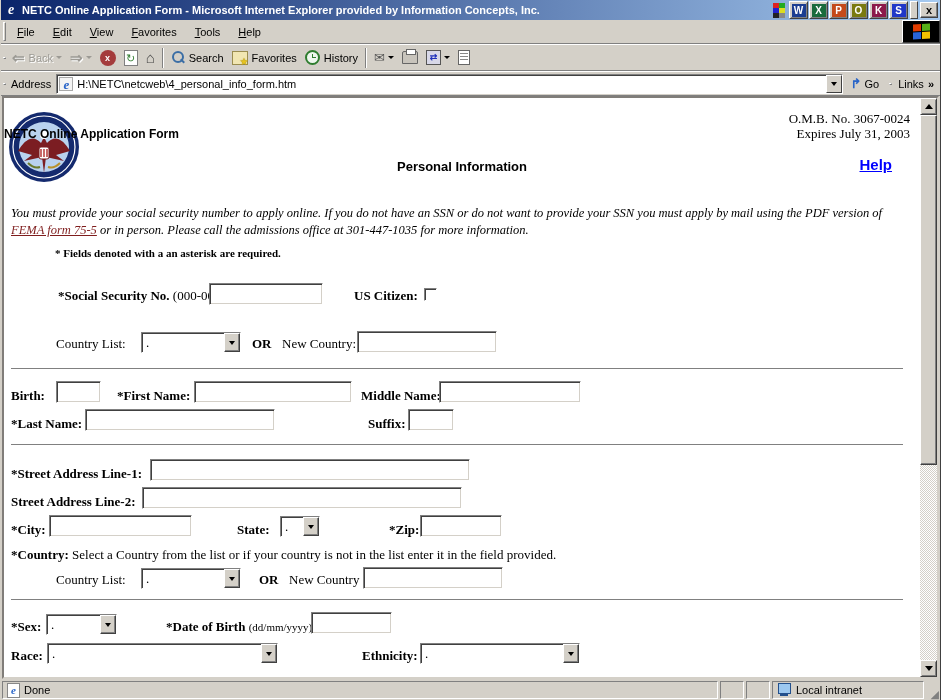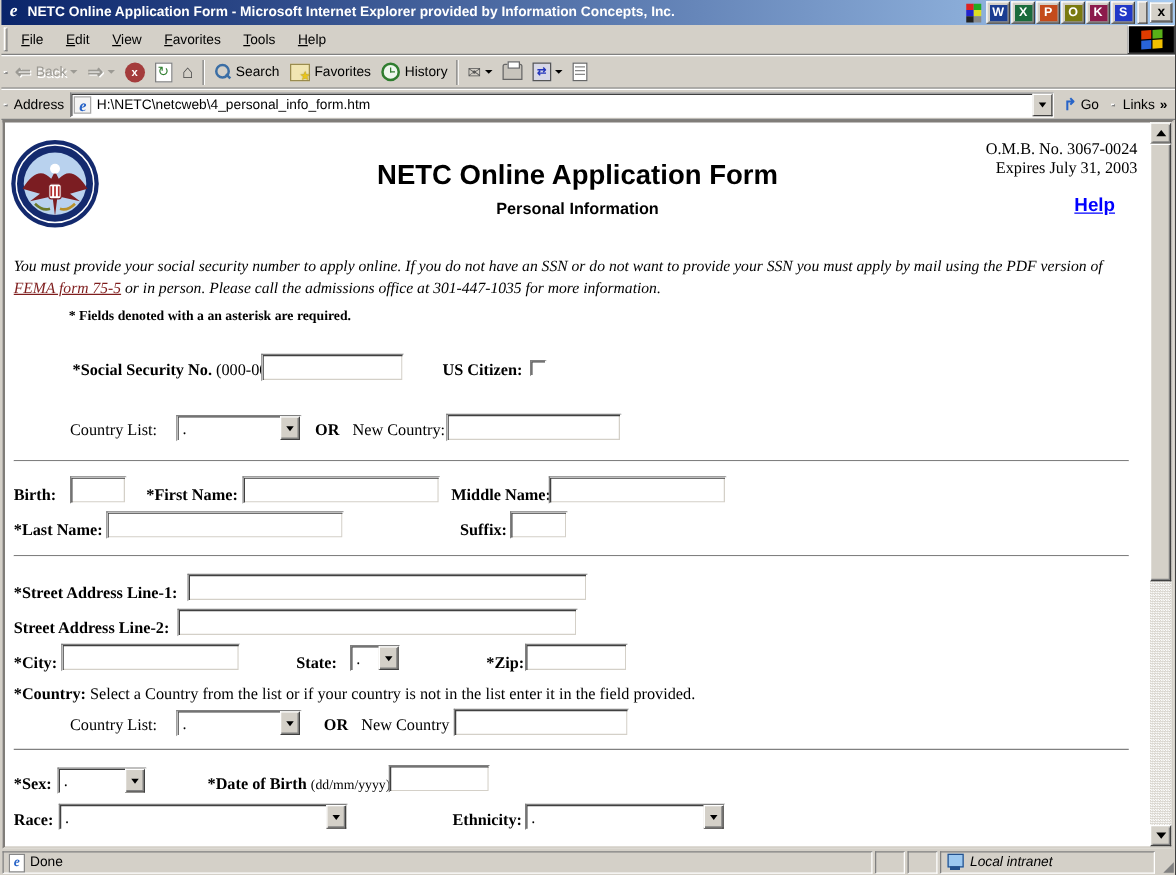--- a/index.html
+++ b/index.html
@@ -99,22 +99,22 @@
   .links-zone { display: flex; align-items: center; font-size: 11px; height: 22px; padding: 0 4px; flex: none; }
   .links-chev { font-weight: bold; font-size: 11px; margin-left: 4px; }
 
   
   .content-wrap { flex: 1; display: flex; margin: 0 1px; border: 2px inset #d4d0c8; background: #fff; min-height: 0; }
   .page-area { flex: 1; position: relative; overflow: hidden; font-family: "Liberation Serif", serif; color: #000; }
   .abs { position: absolute; }
 
   .seal { width: 72px; height: 72px; }
 
-  .page-title { width: 100%; text-align: center; font-family: "Liberation Sans", sans-serif;
-                font-weight: bold; font-size: 22px; }
+  .page-title { width: 100%; font-family: "Liberation Sans", sans-serif;
+                font-weight: bold; font-size: 12px; }
   .omb { text-align: right; font-size: 13px; line-height: 15px; }
   .page-subtitle { width: 100%; text-align: center; font-family: "Liberation Sans", sans-serif;
                    font-weight: bold; font-size: 13px; }
   .help-link { font-family: "Liberation Sans", sans-serif; font-weight: bold; font-size: 15px;
                color: #0000ff; text-decoration: underline; }
   .notice { font-style: italic; font-size: 12.5px; line-height: 17px; }
   .notice a { color: #7f1d1d; text-decoration: underline; font-style: italic; }
   .req-note { font-weight: bold; font-size: 11px; }
 
   .flabel { font-weight: bold; font-size: 13px; white-space: nowrap; }
@@ -147,21 +147,21 @@
   .sb-track { flex: 1; position: relative; }
   .sb-thumb { position: absolute; left: 0; top: 0; width: 17px; height: 350px; background: #d4d0c8;
               border: 1px solid; border-color: #fff #404040 #404040 #fff; box-shadow: inset -1px -1px 0 #808080; }
 
   
   .statusbar { height: 21px; display: flex; align-items: stretch; flex: none; padding: 2px 1px 1px 1px; gap: 2px; }
   .sb-pane { border: 1px solid; border-color: #808080 #fff #fff #808080; display: flex; align-items: center;
              font-size: 11px; padding: 0 4px; }
   .pane-main { flex: 1; }
   .pane-sm { width: 24px; }
-  .pane-zone { width: 172px; font-style: italic; }
+  .pane-zone { width: 152px; }
   .status-ie-icon { width: 13px; height: 15px; background: #fff; border: 1px solid #888; color: #2864c8;
                     font-family: "Liberation Serif", serif; font-style: italic; font-weight: bold; font-size: 11px;
                     line-height: 13px; text-align: center; margin-right: 4px; flex: none; }
   .zone-icon { width: 15px; height: 14px; margin-right: 4px; flex: none; position: relative; }
   .zone-icon::before { content: ""; position: absolute; left: 1px; top: 0; width: 11px; height: 9px;
                        background: #9cc8f0; border: 1px solid #23508c; }
   .zone-icon::after { content: ""; position: absolute; left: 3px; top: 10px; width: 8px; height: 3px; background: #23508c; }
   .resize-grip { width: 13px; display: flex; align-items: flex-end; justify-content: flex-end; }
   .resize-grip span { font-size: 11px; color: #808080; line-height: 10px; }
 </style>

